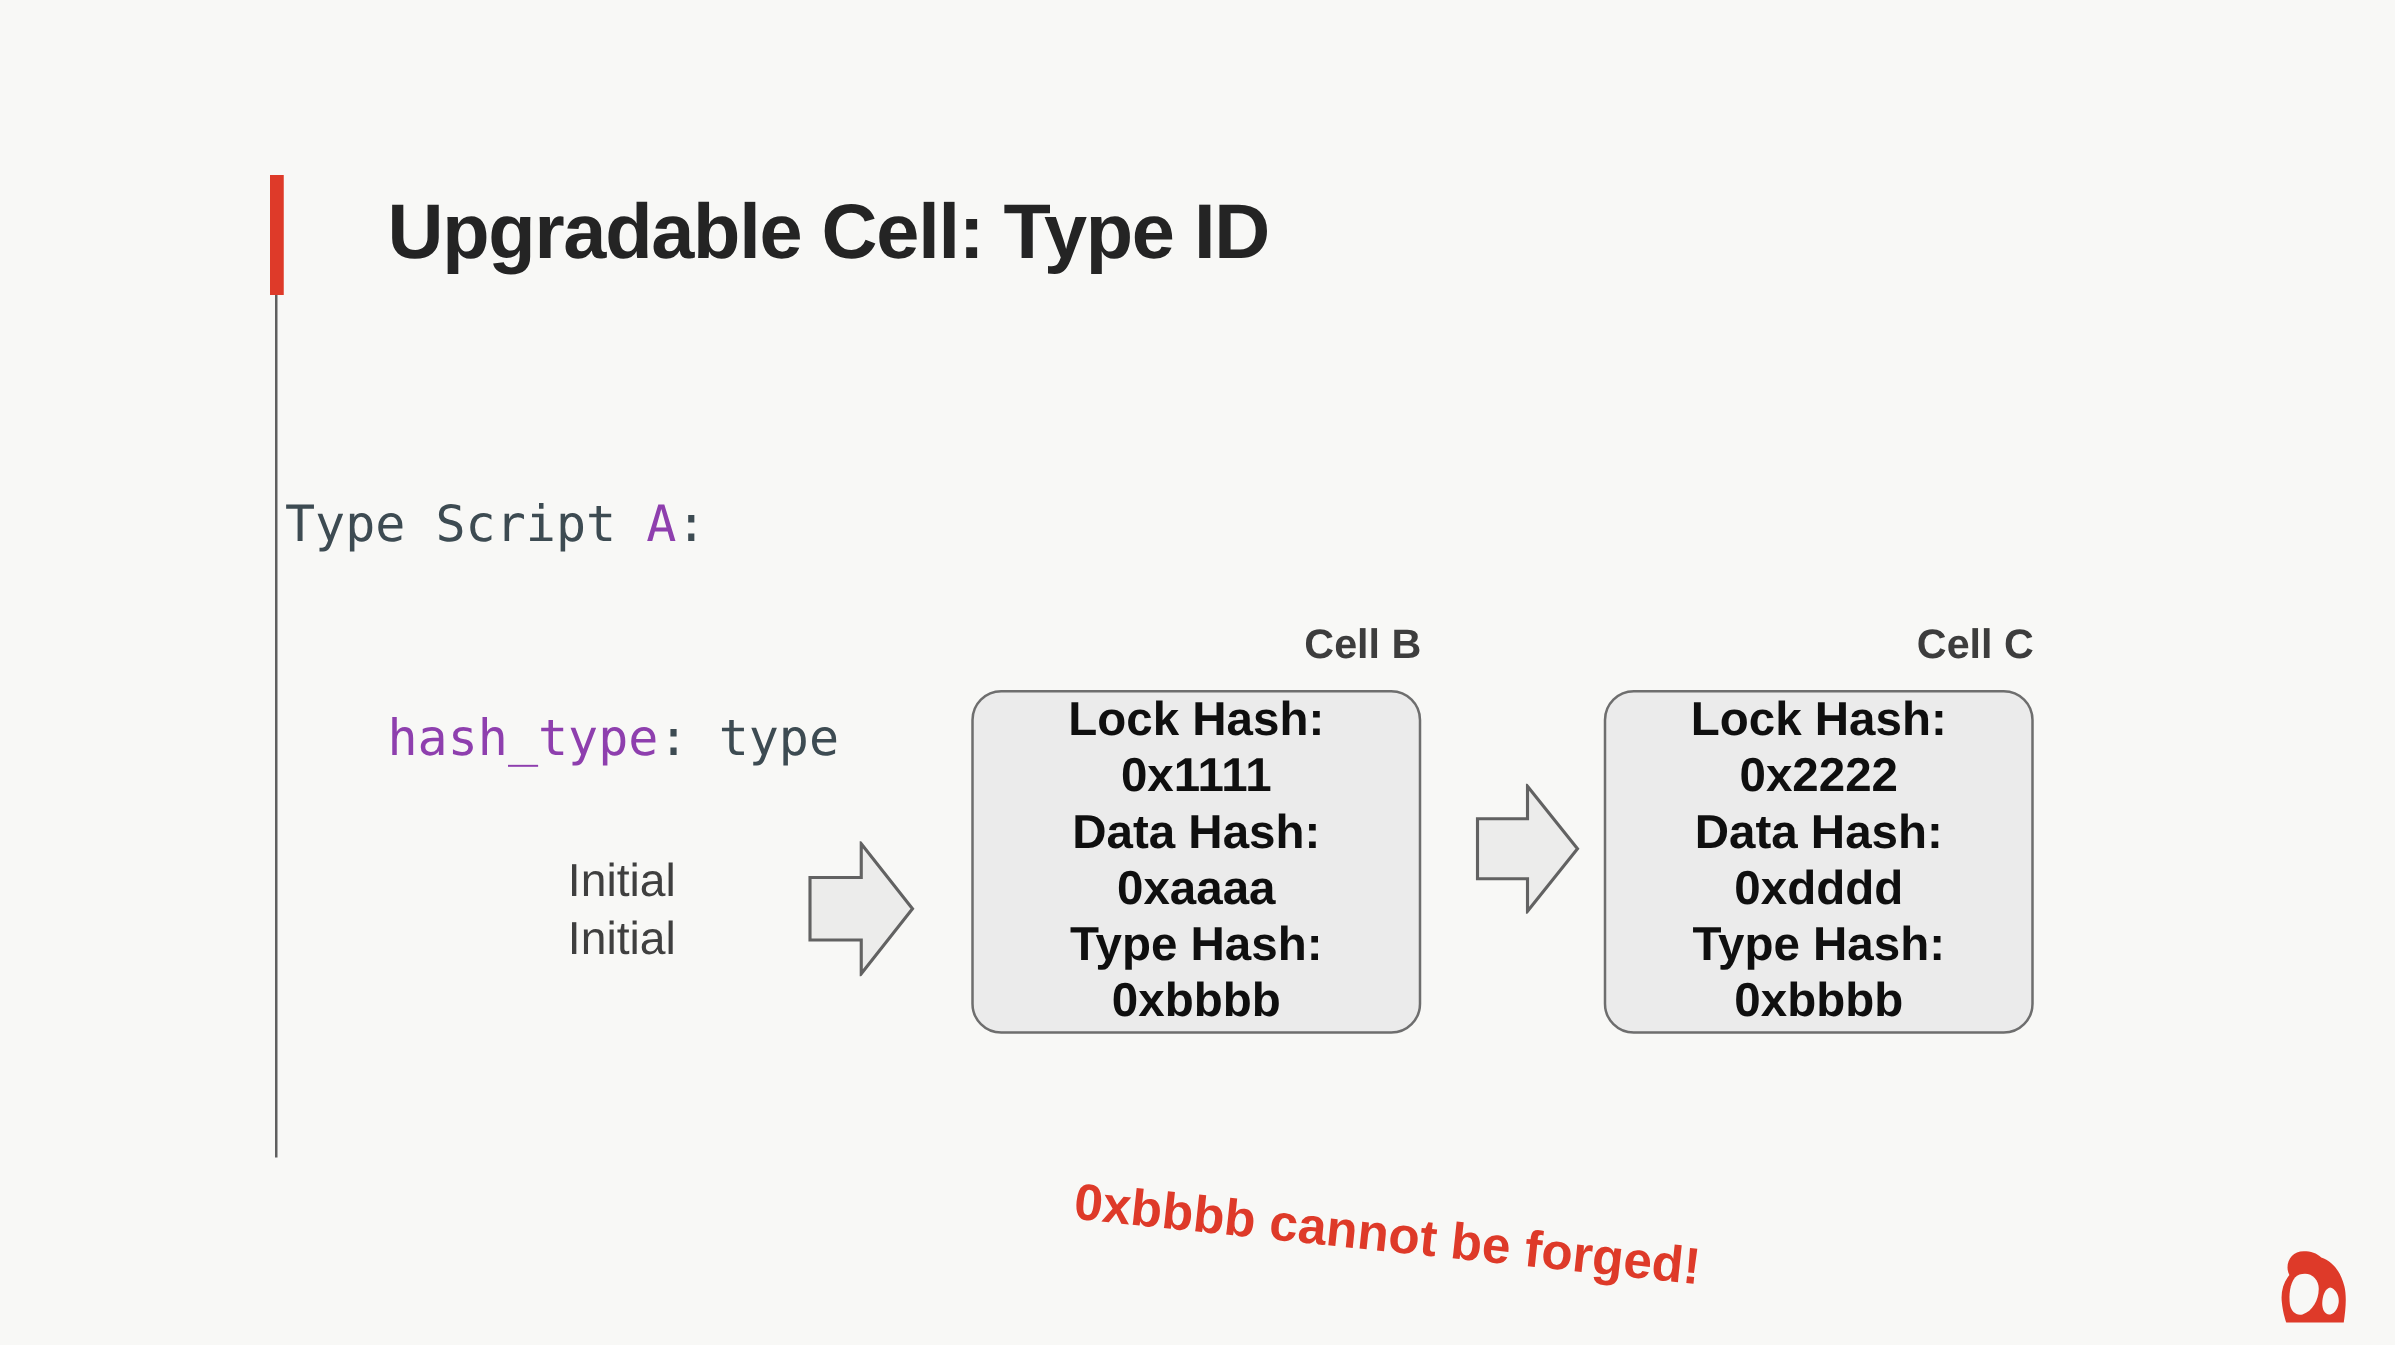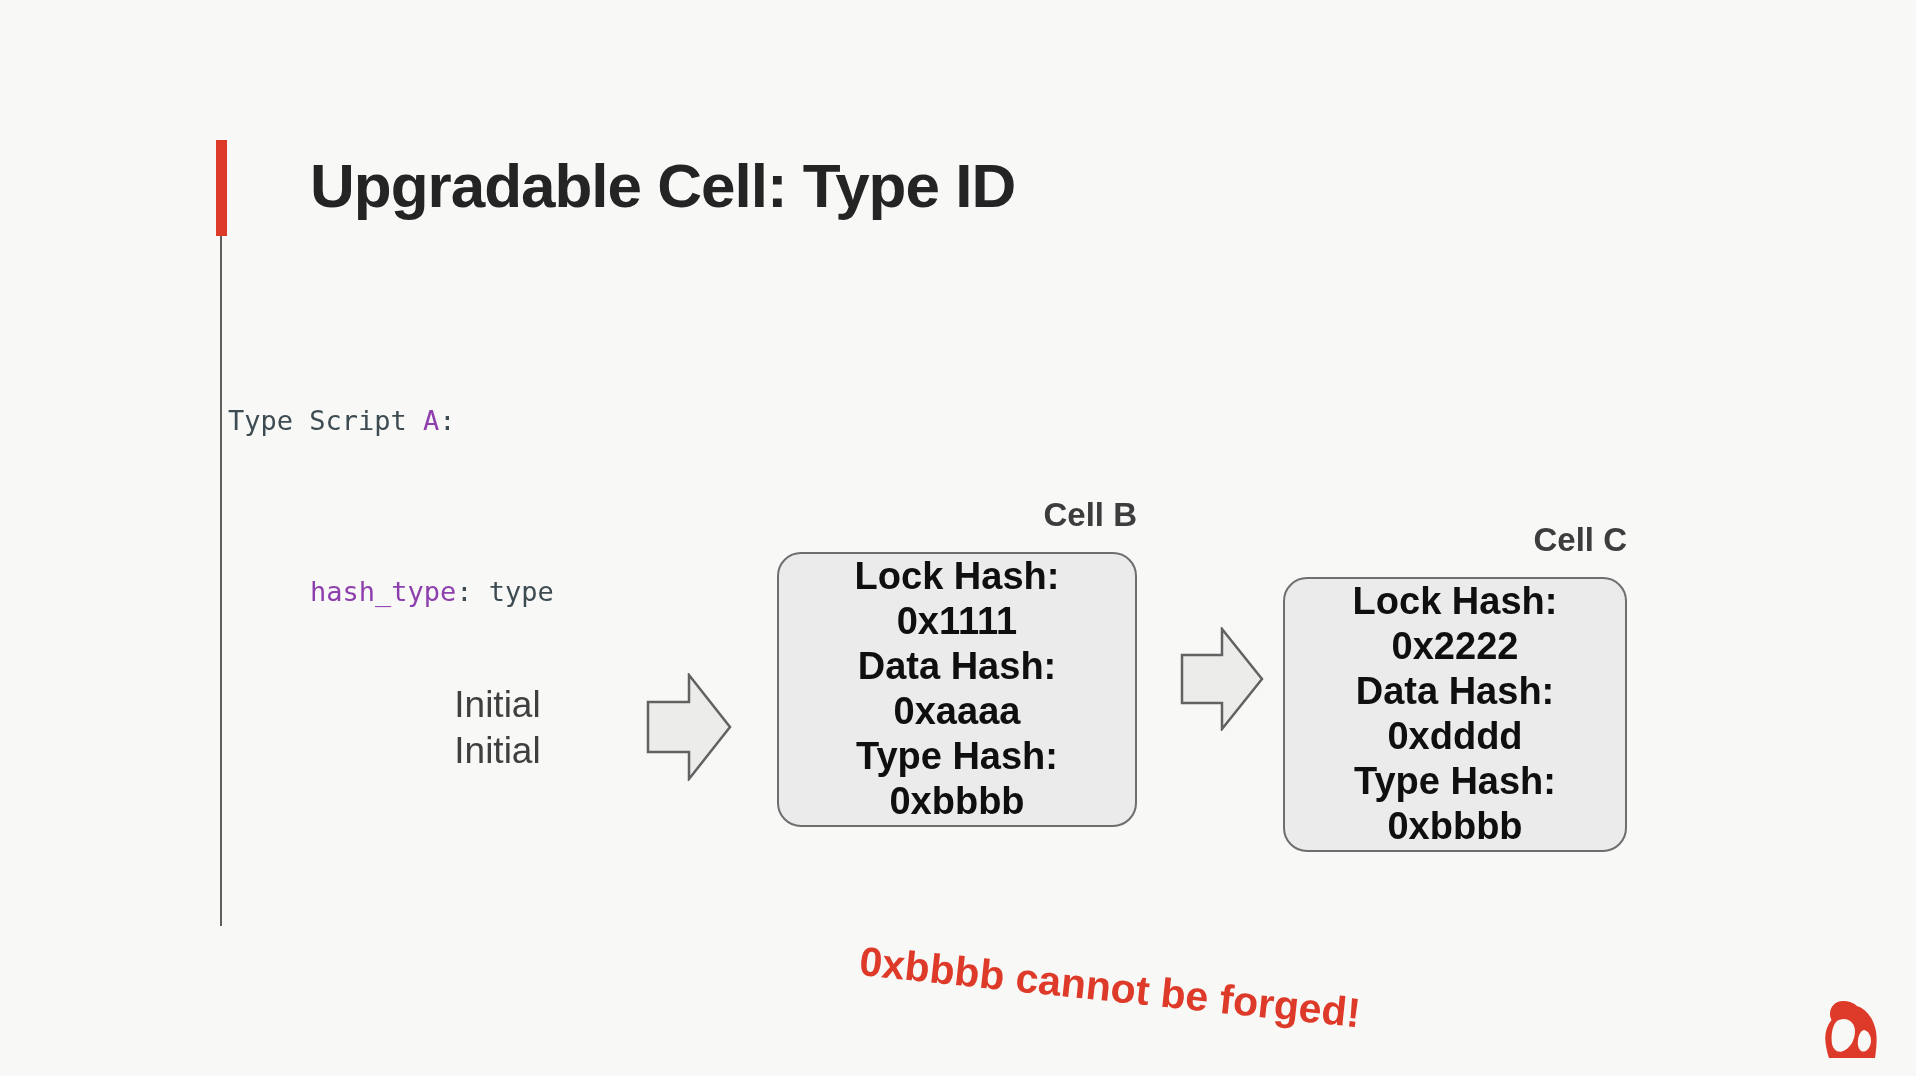--- a/index.html
+++ b/index.html
@@ -38,21 +38,21 @@
     letter-spacing: -1px;
     color: #242424;
     white-space: nowrap;
   }
 
   
   .code {
     position: absolute;
     left: 228px; top: 278px;
     font-family: "DejaVu Sans Mono", monospace;
-    font-size: 27px;
+    font-size: 40px;
     line-height: 57px;
     white-space: pre;
   }
   .code .indent { padding-left: 82px; }
   .tok-dark   { color: #3d4b52; }
   .tok-purple { color: #8e3fae; }
   .tok-rust   { color: #b5503c; }
 
   
   .cell-label {
@@ -78,21 +78,21 @@
   }
   .cell-box .cell-line {
     font-size: 38px;
     font-weight: 700;
     color: #0f0f0f;
     line-height: 45px;
     text-align: center;
     white-space: nowrap;
   }
   #cell-b-label, #cell-b-box { left: 777px; width: 360px; }
-  #cell-c-label, #cell-c-box { left: 1283px; width: 344px; margin-top: 25px; }
+  #cell-c-label, #cell-c-box { left: 1283px; width: 344px; }
 
   
   .flow-arrow { position: absolute; }
   #arrow-1 { left: 646px; top: 673px; }
   #arrow-2 { left: 1180px; top: 627px; }
 
   
   .step-label {
     position: absolute;
     left: 390px; top: 682px;

